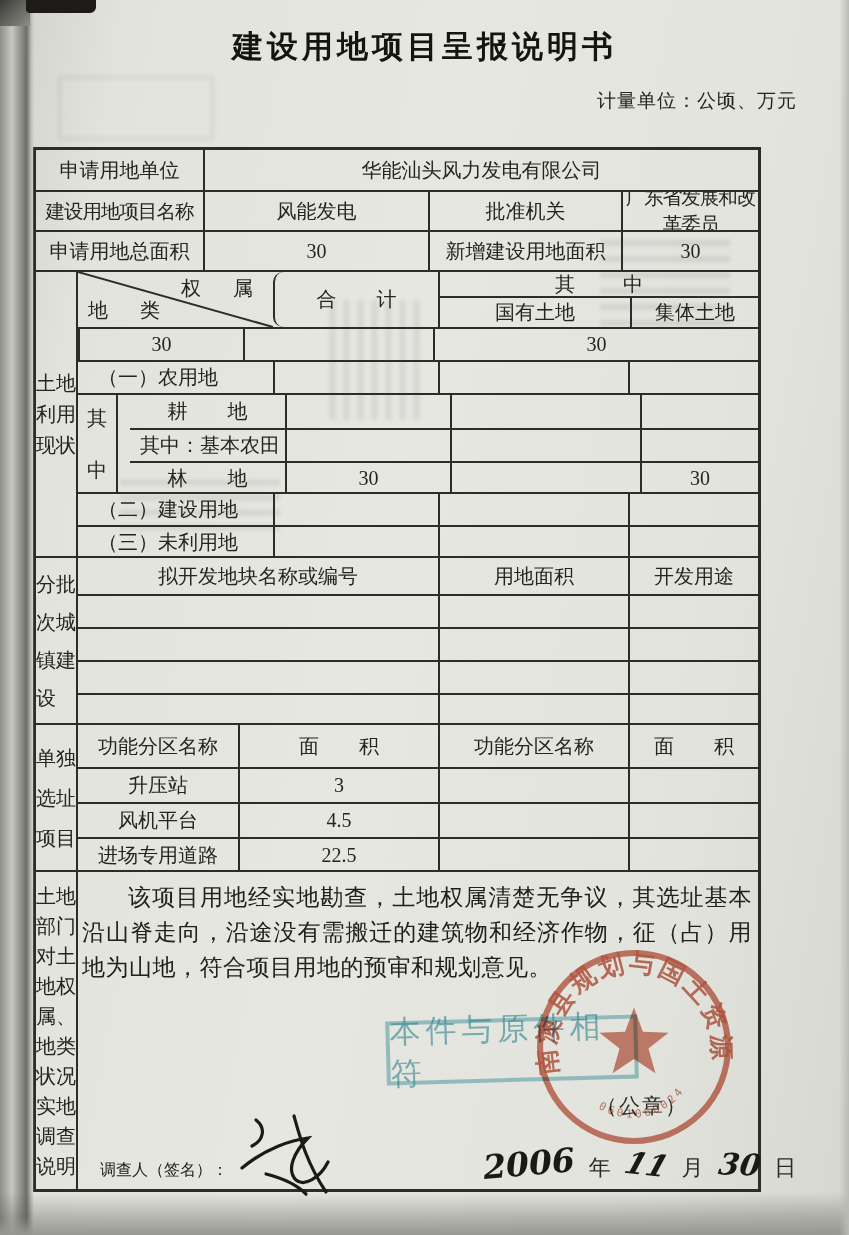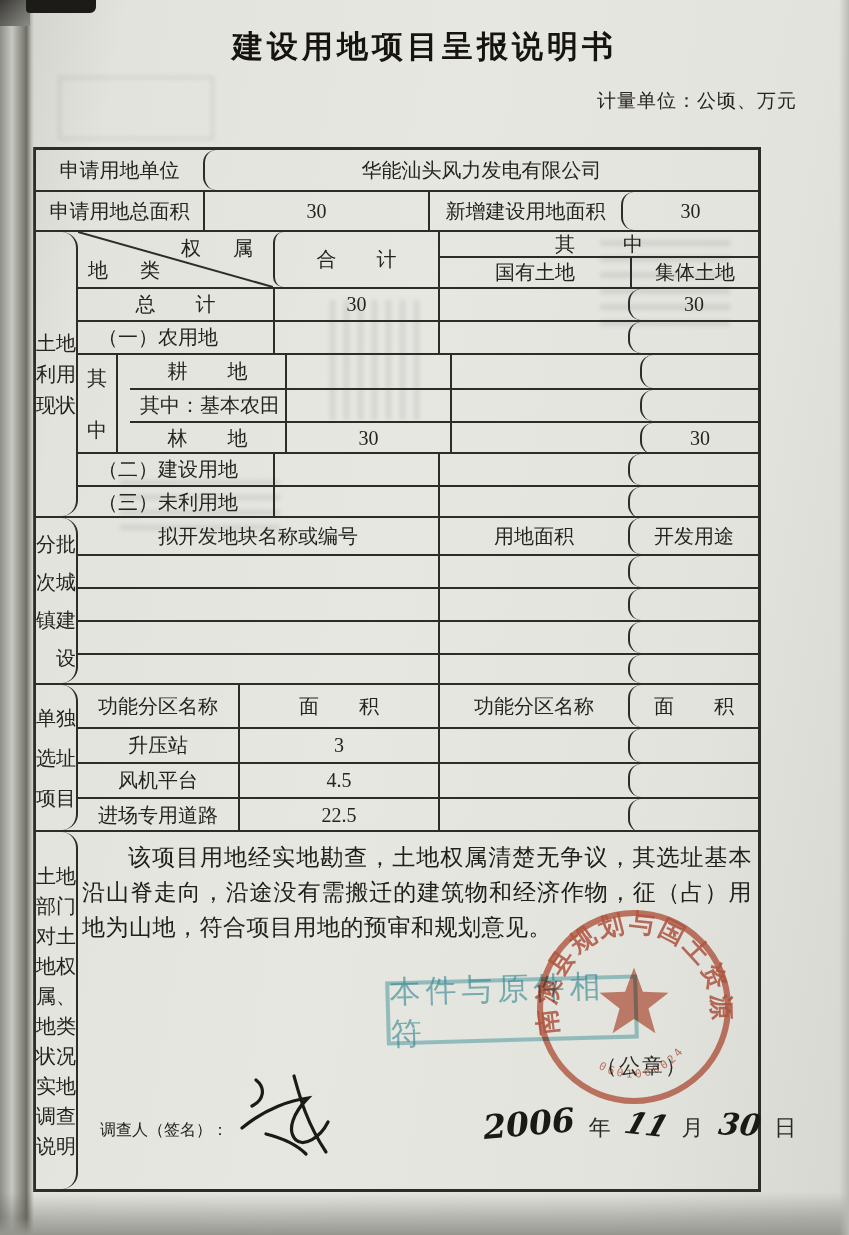--- a/index.html
+++ b/index.html
@@ -44,28 +44,28 @@
   .row{display:flex;}
   .bt{border-top:2px solid var(--line);}
   .cell{display:flex;align-items:center;justify-content:center;text-align:center;overflow:hidden;}
   .bl{border-left:2px solid var(--line);}
 
   
   .r40{height:40px;flex:0 0 40px;}
   .w-label{width:167px;flex:0 0 167px;}
   .w-c2{width:225px;flex:0 0 225px;}
   .w-c3{width:193px;flex:0 0 193px;}
-  .w-last{flex:1 1 auto;border-radius:13px;}
+  .w-last{flex:1 1 auto;}
   .tight{letter-spacing:-1px;font-size:19.5px;}
 
   
   .section{display:flex;border-top:2px solid var(--line);}
   .sec-label{width:42px;flex:0 0 42px;border-right:2px solid var(--line);
-    display:flex;align-items:center;justify-content:center;text-align:right;
-    white-space:pre-line;font-size:20px;line-height:31px;color:var(--ink);border-radius:16px;}
+    display:flex;align-items:center;justify-content:center;text-align:left;
+    white-space:pre-line;font-size:20px;line-height:31px;color:var(--ink);}
   .sec-content{flex:1 1 auto;display:flex;flex-direction:column;min-width:0;}
 
   
   .sec-land{height:286px;flex:0 0 286px;}
   .lu-head{height:55px;flex:0 0 55px;display:flex;}
   .diag-cell{width:195px;flex:0 0 195px;position:relative;}
   .diag-cell svg{position:absolute;inset:0;}
   .diag-top{position:absolute;right:14px;top:3px;font-size:20px;letter-spacing:6px;}
   .diag-bottom{position:absolute;left:10px;bottom:3px;font-size:20px;letter-spacing:6px;}
   .lu-total{width:165px;flex:0 0 165px;border-radius:10px;}
@@ -138,20 +138,26 @@
   <div class="doc-title">建设用地项目呈报说明书</div>
   <div class="unit-note">计量单位：公顷、万元</div>
 
   <div class="form-table">
 
     <div class="row r40">
       <div class="cell w-label">申请用地单位</div>
       <div class="cell w-last bl">华能汕头风力发电有限公司</div>
     </div>
 
+    <div class="row r40 bt">
+      <div class="cell w-label tight">建设用地项目名称</div>
+      <div class="cell w-c2 bl">风能发电</div>
+      <div class="cell w-c3 bl">批准机关</div>
+      <div class="cell w-last bl tight">广东省发展和改革委员</div>
+    </div>
 
     <div class="row r40 bt">
       <div class="cell w-label">申请用地总面积</div>
       <div class="cell w-c2 bl">30</div>
       <div class="cell w-c3 bl">新增建设用地面积</div>
       <div class="cell w-last bl">30</div>
     </div>
 
     <div class="section sec-land">
       <div class="sec-label">土地
@@ -170,21 +176,20 @@
           <div class="among-group">
             <div class="among-top">其　中</div>
             <div class="among-bottom">
               <div class="cell state">国有土地</div>
               <div class="cell coll">集体土地</div>
             </div>
           </div>
         </div>
 
         <div class="lu-row bt">
-          <div class="cell lu-lab">总　　计</div>
           <div class="cell lu-c1 bl">30</div>
           <div class="cell lu-c2 bl"></div>
           <div class="cell w-last bl">30</div>
         </div>
         <div class="lu-row bt">
           <div class="cell lu-lab left">（一）农用地</div>
           <div class="cell lu-c1 bl"></div>
           <div class="cell lu-c2 bl"></div>
           <div class="cell w-last bl"></div>
         </div>

